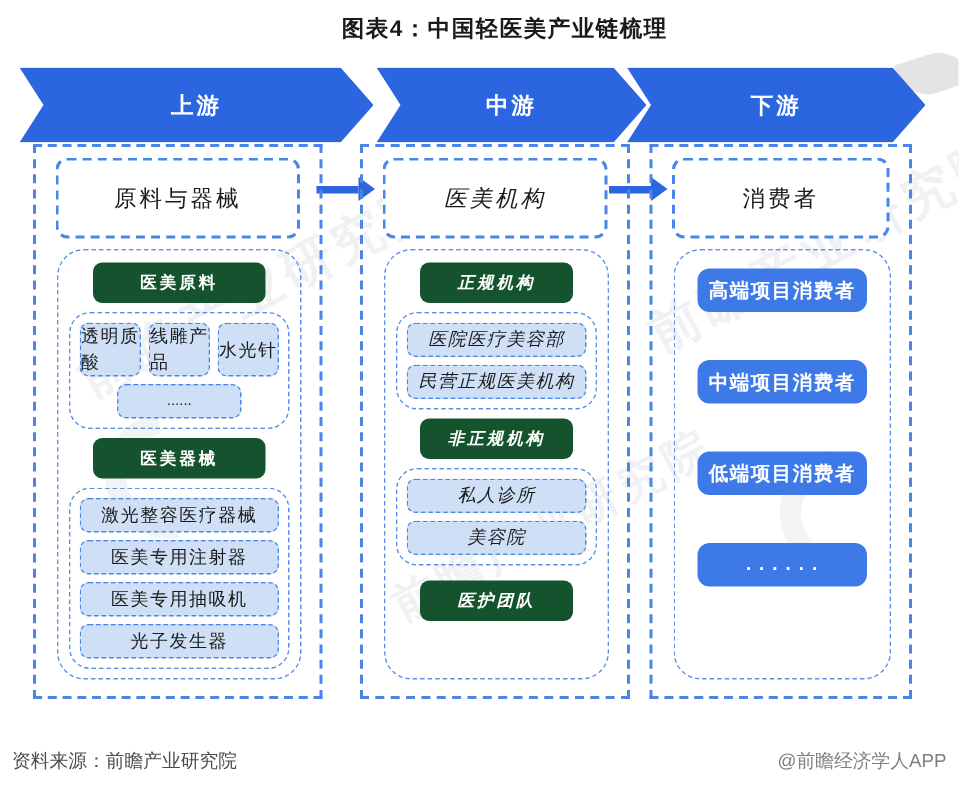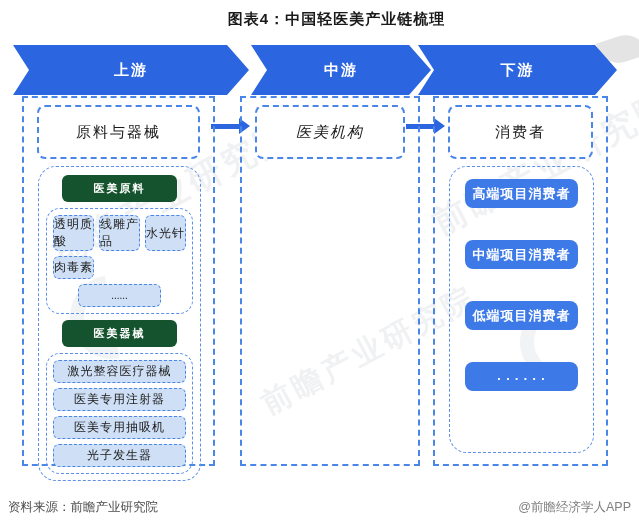--- a/index.html
+++ b/index.html
@@ -127,38 +127,53 @@
   <div class="col-title">
     <span>原料与器械</span>
   </div>
   <div class="group">
     <div class="hdr-chip">医美原料</div>
     <div class="subbox">
       <div class="grid2">
         <div class="item">透明质酸</div>
         <div class="item">线雕产品</div>
         <div class="item">水光针</div>
-        <div class="item">肉毒素</div>
       </div>
       <div class="item dots-item">......</div>
     </div>
     <div class="gap-s"></div>
     <div class="hdr-chip">医美器械</div>
     <div class="subbox">
       <div class="item">激光整容医疗器械</div>
       <div class="item">医美专用注射器</div>
       <div class="item">医美专用抽吸机</div>
       <div class="item">光子发生器</div>
     </div>
   </div>
 </div>
 
 <div class="col col2">
   <div class="col-title">
     <span>医美机构</span>
+  </div>
+  <div class="group">
+    <div class="hdr-chip">正规机构</div>
+    <div class="subbox">
+      <div class="item">医院医疗美容部</div>
+      <div class="item">民营正规医美机构</div>
+    </div>
+    <div class="gap-s"></div>
+    <div class="hdr-chip">非正规机构</div>
+    <div class="subbox">
+      <div class="item">私人诊所</div>
+      <div class="item">美容院</div>
+    </div>
+    <div class="gap-s"></div>
+      <div class="gap-s"></div>
+    <div class="hdr-chip">医护团队</div>
   </div>
 </div>
 
 <div class="col col3">
   <div class="col-title">
     <span>消费者</span>
   </div>
   <div class="group">
     <div class="btn-blue">高端项目消费者</div>
     <div class="btn-blue">中端项目消费者</div>

